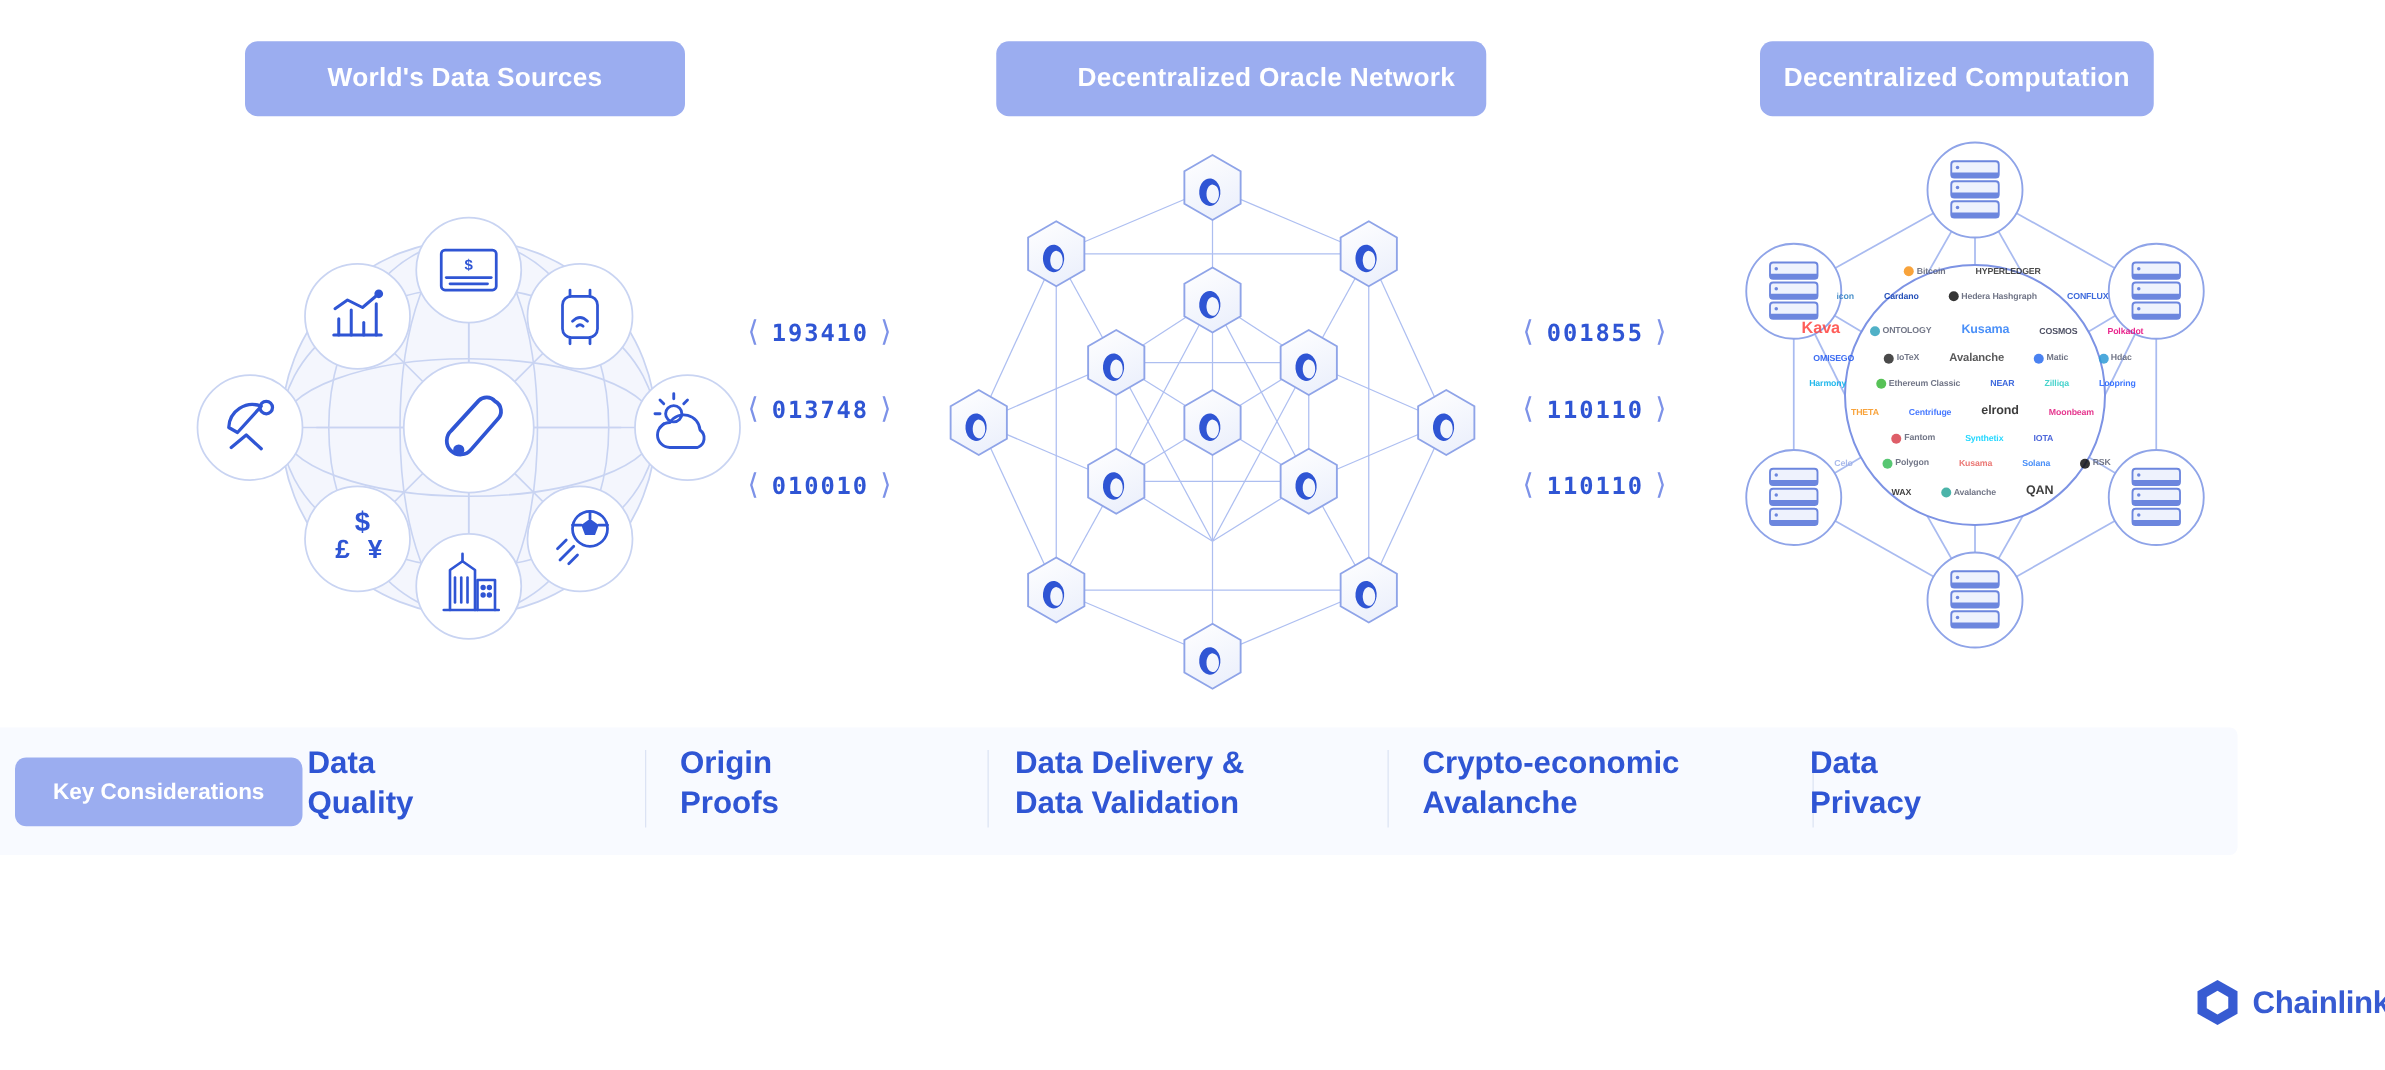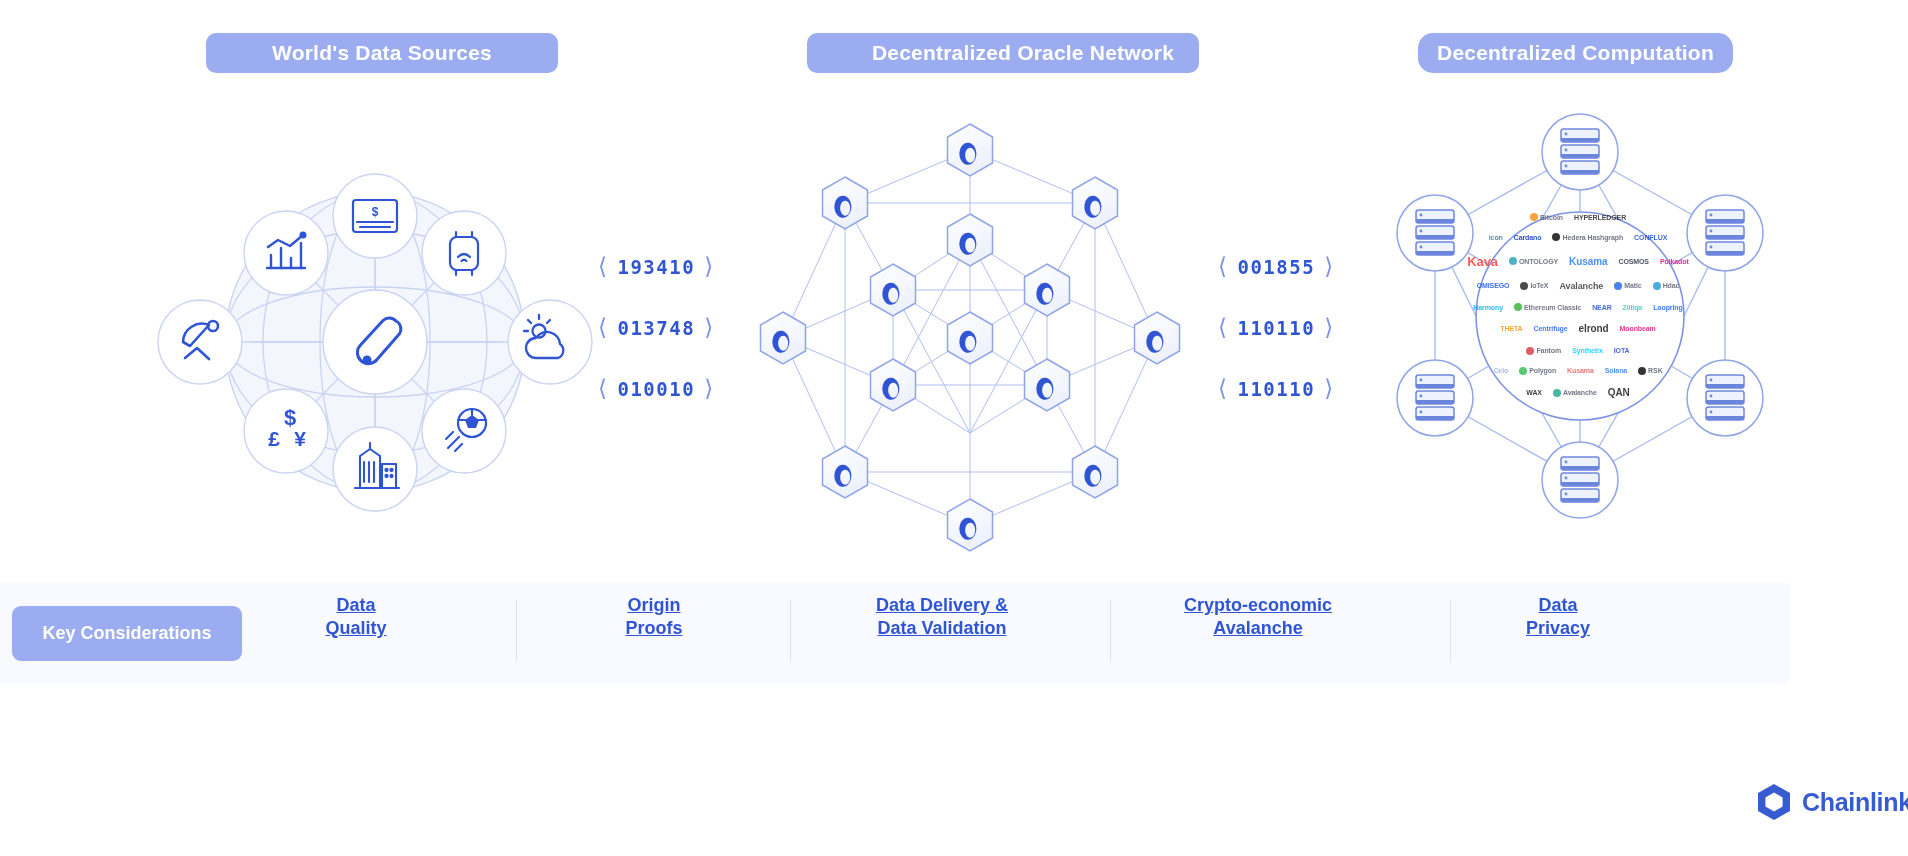--- a/index.html
+++ b/index.html
@@ -21,27 +21,26 @@
     position: absolute;
     background: #9BADF0;
     color: #ffffff;
     border-radius: 10px;
     display: flex;
     align-items: center;
     justify-content: center;
     font-size: 21px;
     font-weight: 700;
     letter-spacing: 0.2px;
-    height: 40px;
+    height: 60px;
     white-space: nowrap;
-    margin-left: 10px;
   }
   #pill-sources { left: 196px;  top: 33px; width: 352px; }
   #pill-oracle  { left: 797px;  top: 33px; width: 352px; padding-left: 40px; }
-  #pill-compute { left: 1408px; top: 33px; width: 315px; border-radius: 15px; }
+  #pill-compute { left: 1408px; top: 33px; width: 315px; }
 
   
   .column { position: absolute; top: 110px; height: 455px; }
   #col-sources { left: 150px;  width: 450px; }
   #col-oracle  { left: 745px;  width: 450px; }
   #col-compute { left: 1370px; width: 420px; }
   .column svg { display: block; }
 
   
   .binary-group {
@@ -94,27 +93,25 @@
     display: flex;
     align-items: center;
     justify-content: center;
     font-size: 18px;
     font-weight: 700;
     white-space: nowrap;
   }
   .consideration {
     position: absolute;
     top: 594px;
-    text-align: center;
     color: #2F55D4;
-    font-size: 18px;
+    font-size: 25px;
     font-weight: 700;
     line-height: 1.28;
     white-space: pre-line;
-    text-decoration: underline;
   }
   .divider {
     position: absolute;
     top: 600px;
     width: 1px;
     height: 62px;
     background: #DCE3F4;
   }
 
   
@@ -129,23 +126,23 @@
   #chainlink-wordmark {
     color: #375BD2;
     font-size: 25px;
     font-weight: 700;
     letter-spacing: -0.3px;
   }
 
   
   .logo-cloud-row {
     display: flex;
-    align-items: center;
+    align-items: flex-end;
     justify-content: center;
-    gap: 11px;
+    gap: 24px;
   }
   .logo-cloud {
     position: absolute;
     left: 1443px;
     top: 213px;
     width: 270px;
     height: 185px;
     display: flex;
     flex-direction: column;
     justify-content: space-between;

